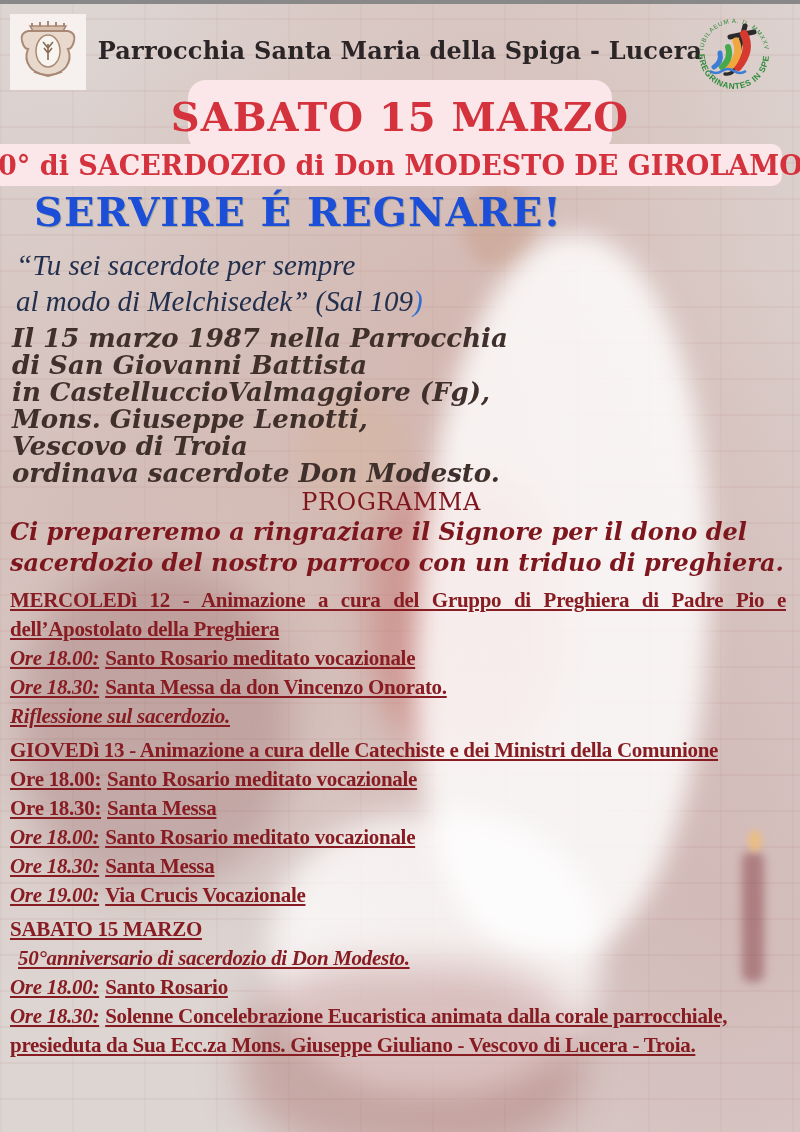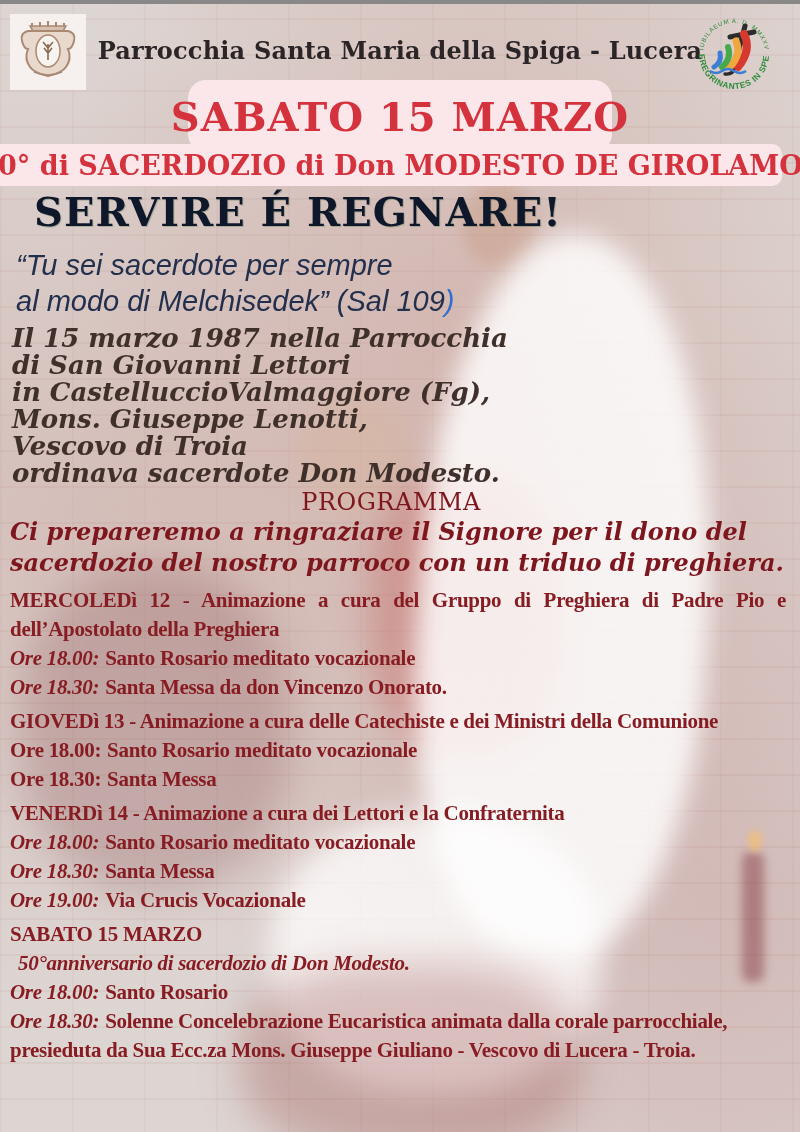--- a/index.html
+++ b/index.html
@@ -40,36 +40,36 @@
   .htitle{position:absolute;top:32px;left:50%;transform:translateX(-50%);white-space:nowrap;
         font-weight:bold;font-size:24px;color:#2b2527;letter-spacing:.2px;}
   .jubilee{position:absolute;top:4px;left:688px;width:92px;height:92px;}
   
   .banner1{position:absolute;top:76px;left:50%;transform:translateX(-50%);width:424px;height:72px;
         background:#fbe7e9;border-radius:18px;display:flex;align-items:center;justify-content:center;}
   .banner1 .t{font-weight:bold;font-size:40px;color:#d4323d;letter-spacing:1px;white-space:nowrap;}
   .banner2{position:absolute;top:140px;left:0;width:782px;height:42px;background:#fbe7e9;
         border-radius:0 10px 10px 0;display:flex;align-items:center;justify-content:center;}
   .banner2 .t{font-weight:bold;font-size:27px;color:#d4323d;white-space:nowrap;}
-  .motto{position:absolute;top:184px;left:34px;font-weight:bold;font-size:40px;color:#0f172a;
+  .motto{position:absolute;top:184px;left:34px;font-weight:bold;font-size:40px;color:#1d4ed8;
         letter-spacing:1px;text-shadow:1px 1px 0 rgba(30,90,30,.25);white-space:nowrap;}
   
   .quote{position:absolute;top:243px;left:16px;font-style:italic;font-size:29px;color:#23304d;
-        line-height:36px;font-family:Liberation Sans, sans-serif;}
+        line-height:36px;font-family:Liberation Serif, serif;}
   .quote .blue{color:#2f6fd0;}
   .history{position:absolute;top:321px;left:12px;font-weight:bold;font-style:italic;font-size:26px;
         color:#40302b;line-height:27px;}
   
   .prheading{position:absolute;top:484px;left:0;width:782px;text-align:center;font-weight:normal;
         font-size:24px;color:#7e161e;letter-spacing:.5px;}
   .intro{position:absolute;top:512px;left:10px;right:16px;font-weight:bold;font-style:italic;
         font-size:24px;line-height:31px;color:#7e161e;}
   .plist{position:absolute;top:577px;left:10px;right:14px;font-family:"Liberation Serif",serif;
         font-size:21px;line-height:29px;color:#871c22;font-weight:bold;letter-spacing:-0.3px;}
-  .p-line{min-height:29px;}
+  .p-line{min-height:29px;text-decoration:underline;}
   .p-line.day{margin-top:5px;}
   .p-line.justify{text-align:justify;}
   .p-line.it{font-style:italic;}
   .p-line.indent{padding-left:8px;}
   .ore{font-style:italic;}
   .ore.roman{font-style:normal;}
   .ore:not(:empty){margin-right:6px;}
 </style>
 </head>
 <body>
@@ -135,40 +135,40 @@
 
   <div class="motto">SERVIRE É REGNARE!</div>
 
   <div class="quote">
     <div>“Tu sei sacerdote per sempre</div>
     <div><span>al modo di Melchisedek” (Sal 109</span><span class="blue">)</span></div>
   </div>
 
   <div class="history">
     <div>Il 15 marzo 1987 nella Parrocchia</div>
-    <div>di San Giovanni Lettori</div>
+    <div>di San Giovanni Battista</div>
     <div>in CastelluccioValmaggiore (Fg),</div>
     <div>Mons. Giuseppe  Lenotti,</div>
     <div>Vescovo di Troia</div>
     <div>ordinava sacerdote Don Modesto.</div>
   </div>
 
   <div class="prheading">PROGRAMMA</div>
   <div class="intro">Ci prepareremo a ringraziare il Signore per il dono del sacerdozio del nostro parroco con un triduo di preghiera.</div>
 
   <div class="plist">
     <div class="p-line day justify"><span>MERCOLEDì 12 - Animazione a cura del Gruppo di Preghiera di Padre Pio e dell’Apostolato della Preghiera</span></div>
     <div class="p-line"><span class="ore">Ore 18.00:</span><span>Santo Rosario meditato vocazionale</span></div>
     <div class="p-line"><span class="ore">Ore 18.30:</span><span>Santa Messa da don Vincenzo Onorato.</span></div>
+    <div class="p-line it"><span>Riflessione sul sacerdozio.</span></div>
 
     <div class="p-line day"><span>GIOVEDì 13 - Animazione a cura delle Catechiste e dei Ministri della Comunione</span></div>
     <div class="p-line"><span class="ore roman">Ore 18.00:</span><span>Santo Rosario meditato vocazionale</span></div>
     <div class="p-line"><span class="ore roman">Ore 18.30:</span><span>Santa Messa</span></div>
 
-    <div class="p-line day"><span>VENERDì 14 - Animazione a cura dei Lettori e la Confraternita</span></div>
     <div class="p-line"><span class="ore">Ore 18.00:</span><span>Santo Rosario meditato vocazionale</span></div>
     <div class="p-line"><span class="ore">Ore 18.30:</span><span>Santa Messa</span></div>
     <div class="p-line"><span class="ore">Ore 19.00:</span><span>Via Crucis Vocazionale</span></div>
 
     <div class="p-line day"><span>SABATO 15 MARZO</span></div>
     <div class="p-line it indent"><span>50°anniversario di sacerdozio di Don Modesto.</span></div>
     <div class="p-line"><span class="ore">Ore 18.00:</span><span>Santo Rosario</span></div>
     <div class="p-line"><span class="ore">Ore 18.30:</span><span>Solenne Concelebrazione Eucaristica animata dalla corale parrocchiale, presieduta da Sua Ecc.za Mons. Giuseppe Giuliano - Vescovo di Lucera - Troia.</span></div>
   </div>
 

